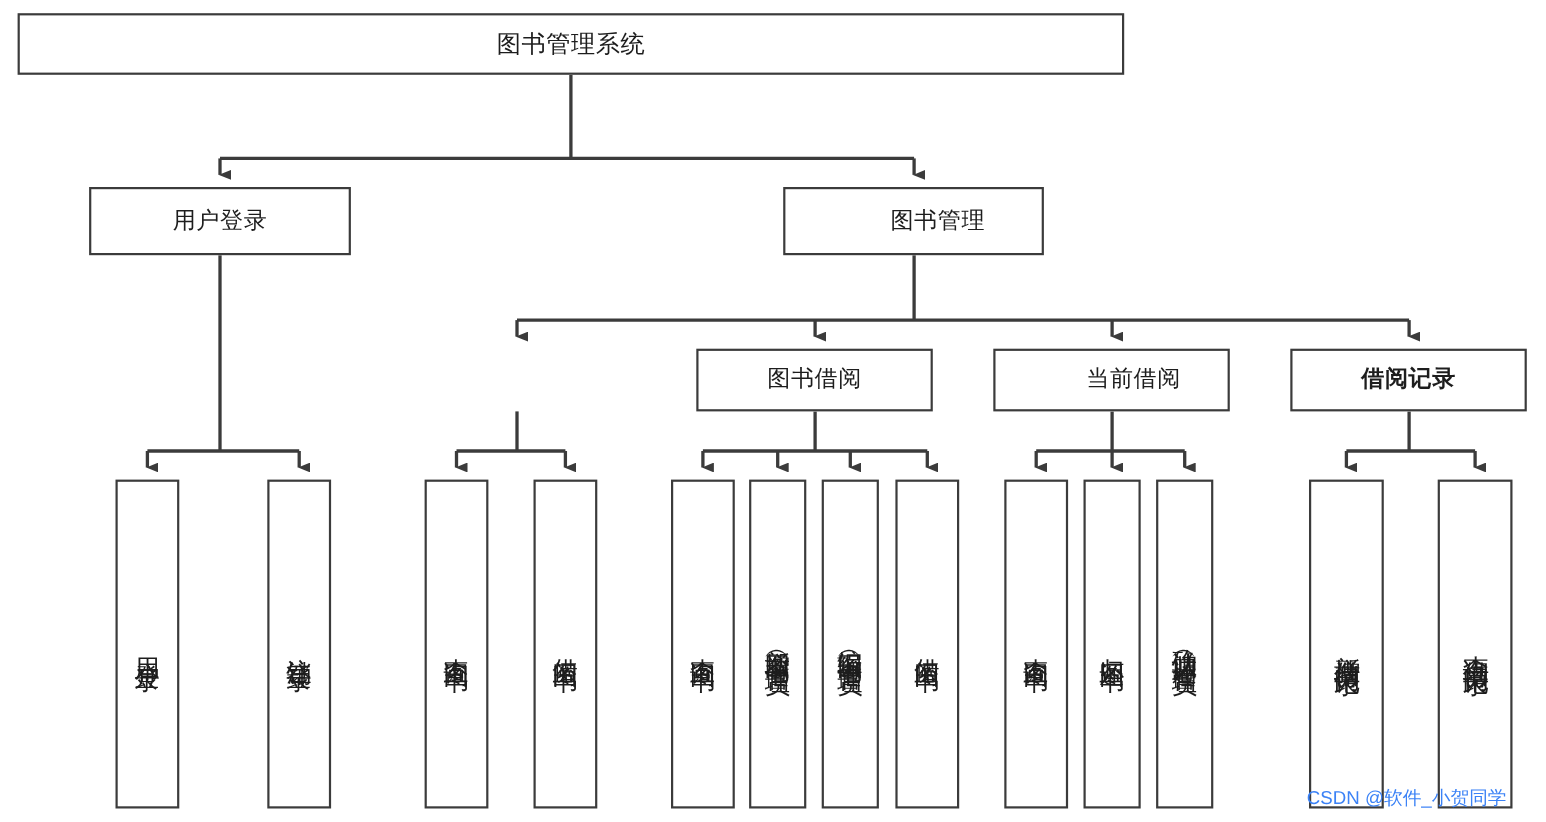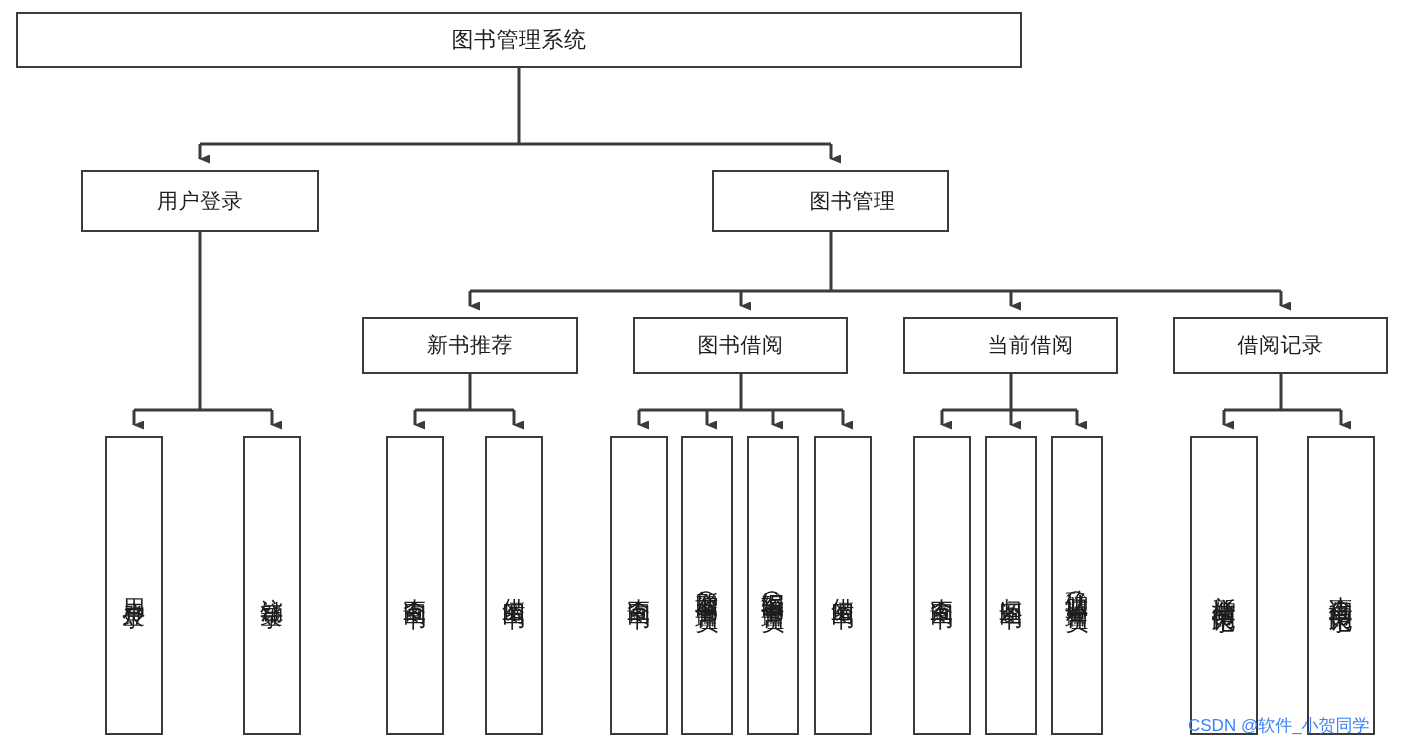--- a/index.html
+++ b/index.html
@@ -128,30 +128,27 @@
     <span class="node-label">图书管理系统</span>
   </div>
 
   <div class="node horiz" style="left: 81px; top: 170px; width: 238px; height: 62px;">
     <span class="node-label">用户登录</span>
   </div>
   <div class="node horiz" style="left: 712px; top: 170px; width: 237px; height: 62px; padding-left: 44px;">
     <span class="node-label">图书管理</span>
   </div>
 
-  <div class="node horiz" style="left: 362px; top: 317px; width: 216px; height: 57px;">
-    <span class="node-label">新书推荐</span>
-  </div>
   <div class="node horiz" style="left: 633px; top: 317px; width: 215px; height: 57px;">
     <span class="node-label">图书借阅</span>
   </div>
   <div class="node horiz" style="left: 903px; top: 317px; width: 215px; height: 57px; padding-left: 40px;">
     <span class="node-label">当前借阅</span>
   </div>
-  <div class="node horiz" style="left: 1173px; top: 317px; width: 215px; height: 57px;">
+  <div class="node horiz" style="left: 1173px; top: 317px; width: 215px; height: 57px; font-weight: bold;">
     <span class="node-label">借阅记录</span>
   </div>
 
   <div class="node vert" style="left: 105px; top: 436px; width: 58px; height: 299px;">
     <span class="node-label">用户登录</span>
   </div>
   <div class="node vert" style="left: 243px; top: 436px; width: 58px; height: 299px;">
     <span class="node-label">注销登录</span>
   </div>
 

